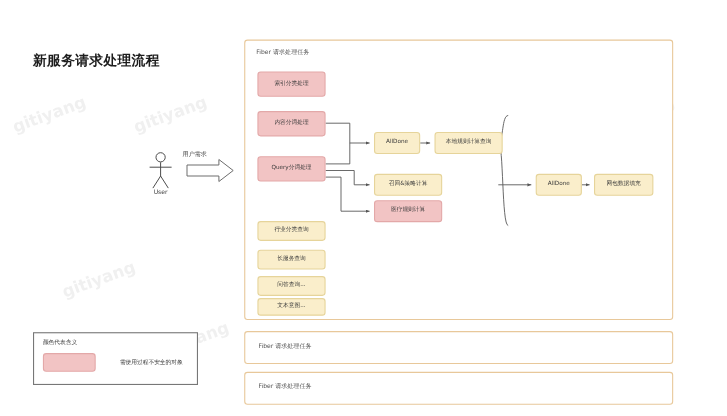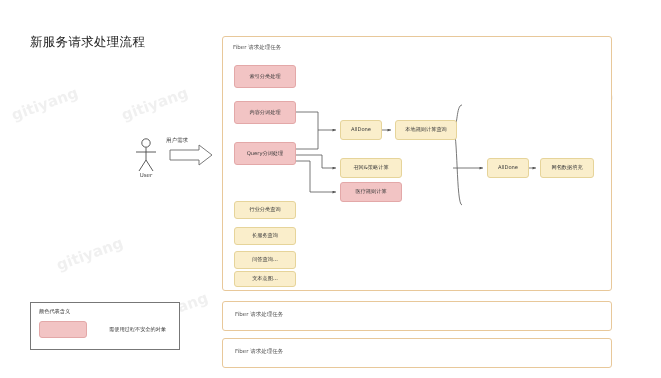--- a/index.html
+++ b/index.html
@@ -13,23 +13,23 @@
     position: relative;
     font-family: "DejaVu Sans", "Liberation Sans", sans-serif;
     overflow: hidden;
     color: #333;
   }
 
   
   .page-title {
     position: absolute;
     left: 30px;
-    top: 34px;
+    top: 47px;
     font-size: 12.5px;
-    font-weight: normal;
+    font-weight: bold;
     color: #1d1d1d;
     letter-spacing: 0.3px;
     white-space: nowrap;
   }
 
   
   .actor-wrap {
     position: absolute;
     left: 124px;
     top: 136px;

